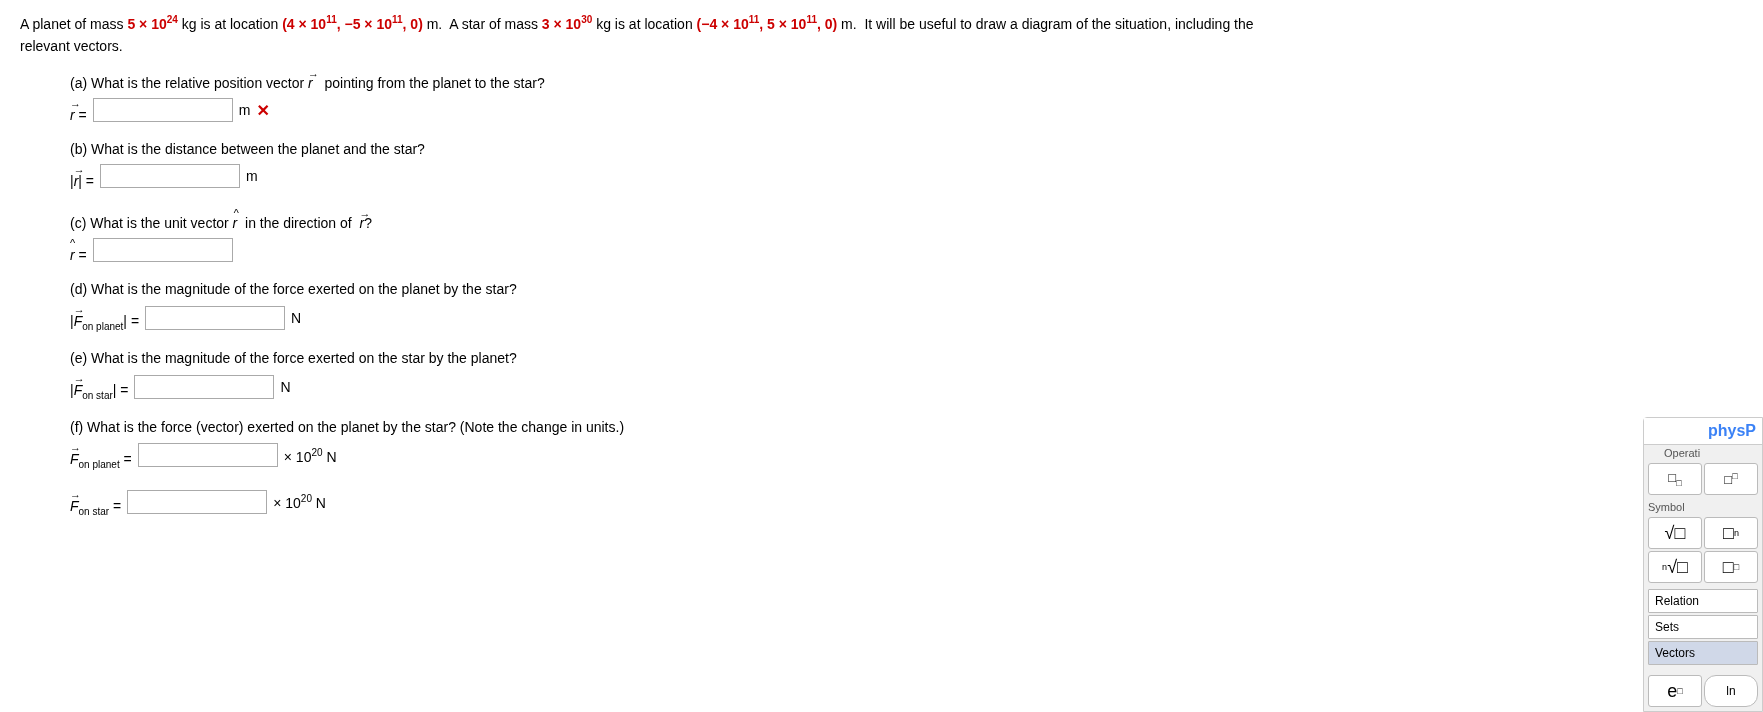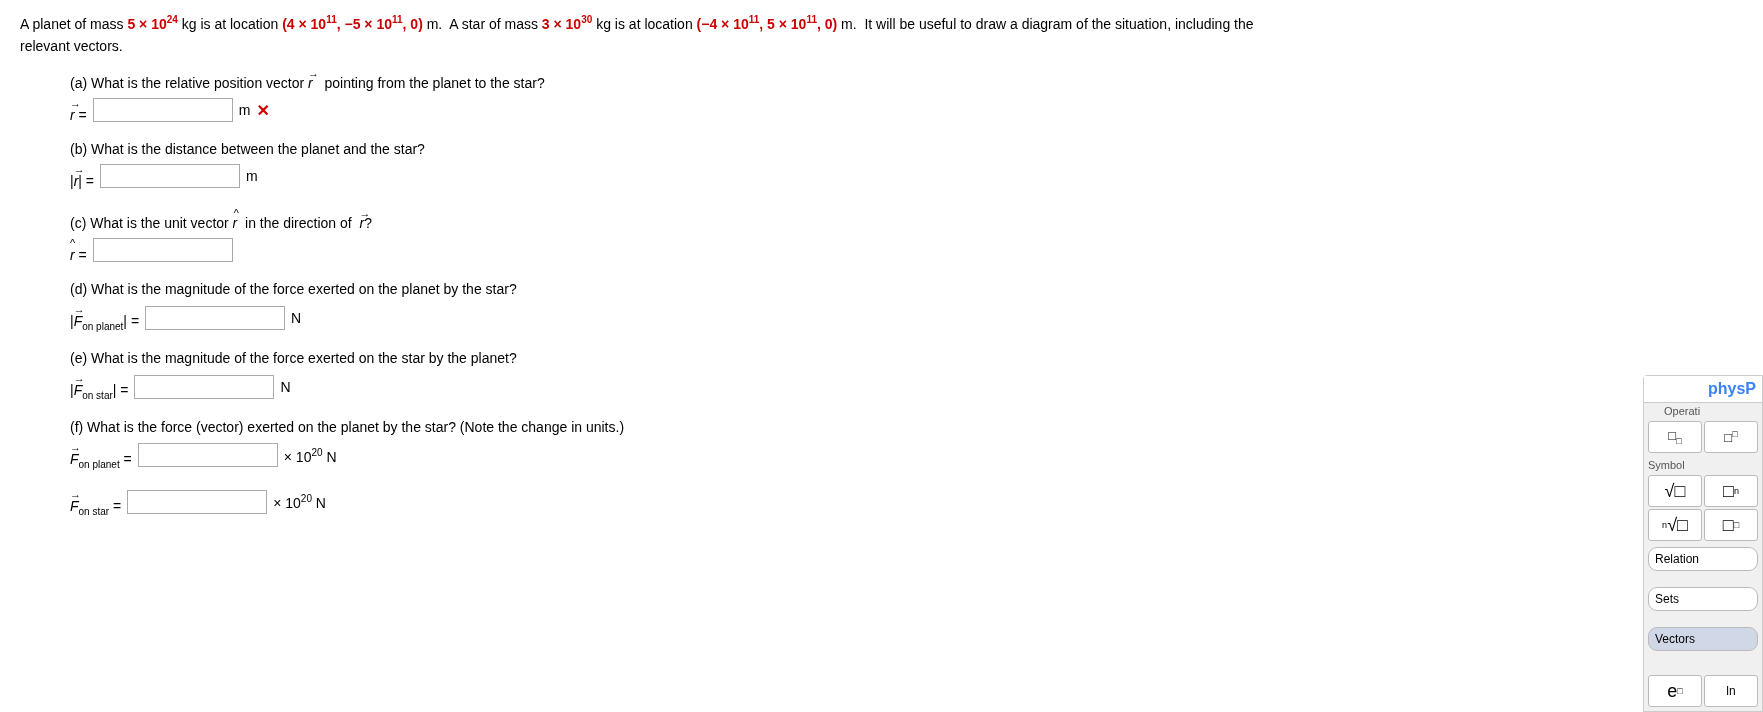--- a/index.html
+++ b/index.html
@@ -115,26 +115,26 @@
 
     .sidebar-sections {
       padding: 2px 4px 4px;
     }
 
     .sidebar-section-btn {
       display: block;
       width: 100%;
       background: #fff;
       border: 1px solid #bbb;
-      border-radius: 9px;
+      border-radius: 1px;
       padding: 4px 6px;
       text-align: left;
       font-size: 12px;
       cursor: pointer;
-      margin-bottom: 16px;
+      margin-bottom: 2px;
     }
 
     .sidebar-section-btn.active {
       background: #d0d8e8;
     }
 
     .superscript {
       font-size: 10px;
       vertical-align: super;
     }
@@ -264,15 +264,15 @@
   </div>
 
   <div class="sidebar-sections">
     <button class="sidebar-section-btn">Relation</button>
     <button class="sidebar-section-btn">Sets</button>
     <button class="sidebar-section-btn active">Vectors</button>
   </div>
 
   <div class="sidebar-grid">
     <button class="sidebar-btn" title="Exponential">e<span style="font-size:9px; vertical-align:super;">□</span></button>
-    <button class="sidebar-btn" title="Natural log" style="font-size:12px;">ln</button>
+    <button class="sidebar-btn" title="Natural log" style="font-size:12px;border-radius:12px;">ln</button>
   </div>
 </div>
 
 </body></html>

